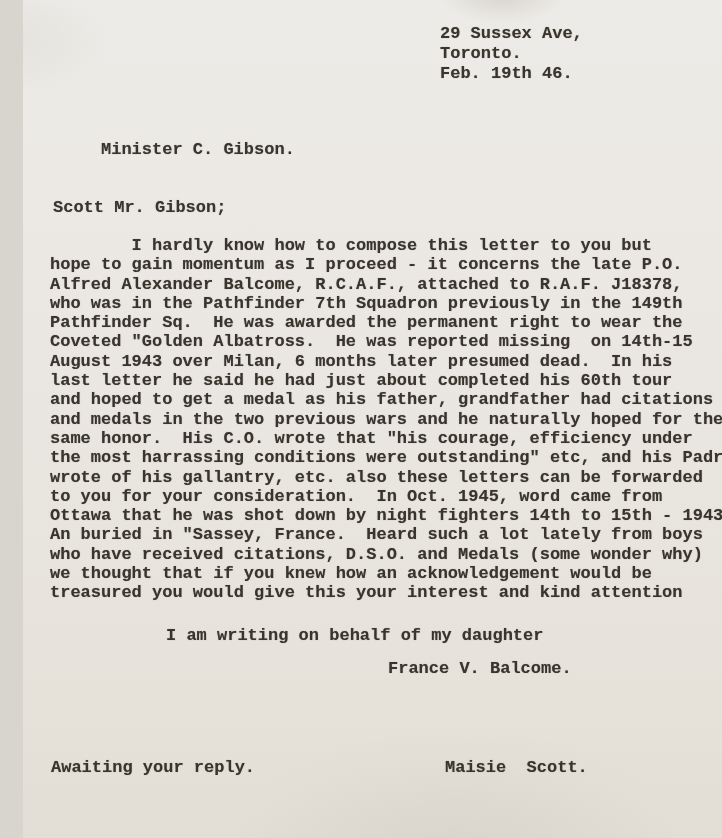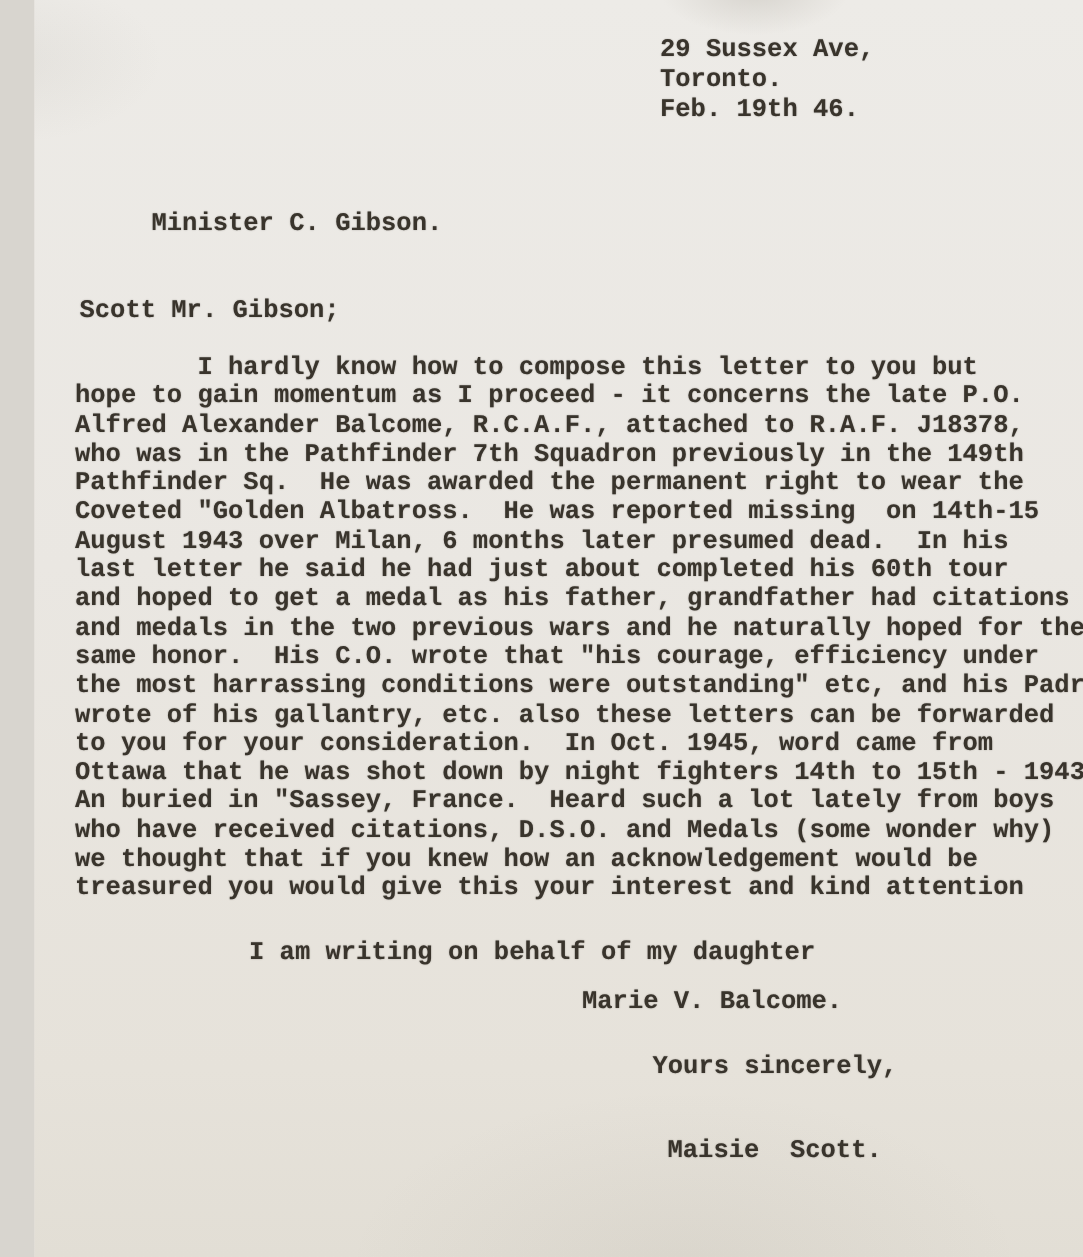--- a/index.html
+++ b/index.html
@@ -64,20 +64,20 @@
 wrote of his gallantry, etc. also these letters can be forwarded
 to you for your consideration.  In Oct. 1945, word came from
 Ottawa that he was shot down by night fighters 14th to 15th - 1943.
 An buried in "Sassey, France.  Heard such a lot lately from boys
 who have received citations, D.S.O. and Medals (some wonder why)
 we thought that if you knew how an acknowledgement would be
 treasured you would give this your interest and kind attention</div>
 
   <div class="abs behalf">I am writing on behalf of my daughter</div>
 
-  <div class="abs daughter">Marie V. Balcome.</div>
+  <div class="abs daughter">France V. Balcome.</div>
 
-  <div class="abs closing">Yours sincerely,</div>
 
+  <div class="abs awaiting">Awaiting your reply.</div>
 
   <div class="abs signature">Maisie  Scott.</div>
 
 </div>
 
 </body></html>

